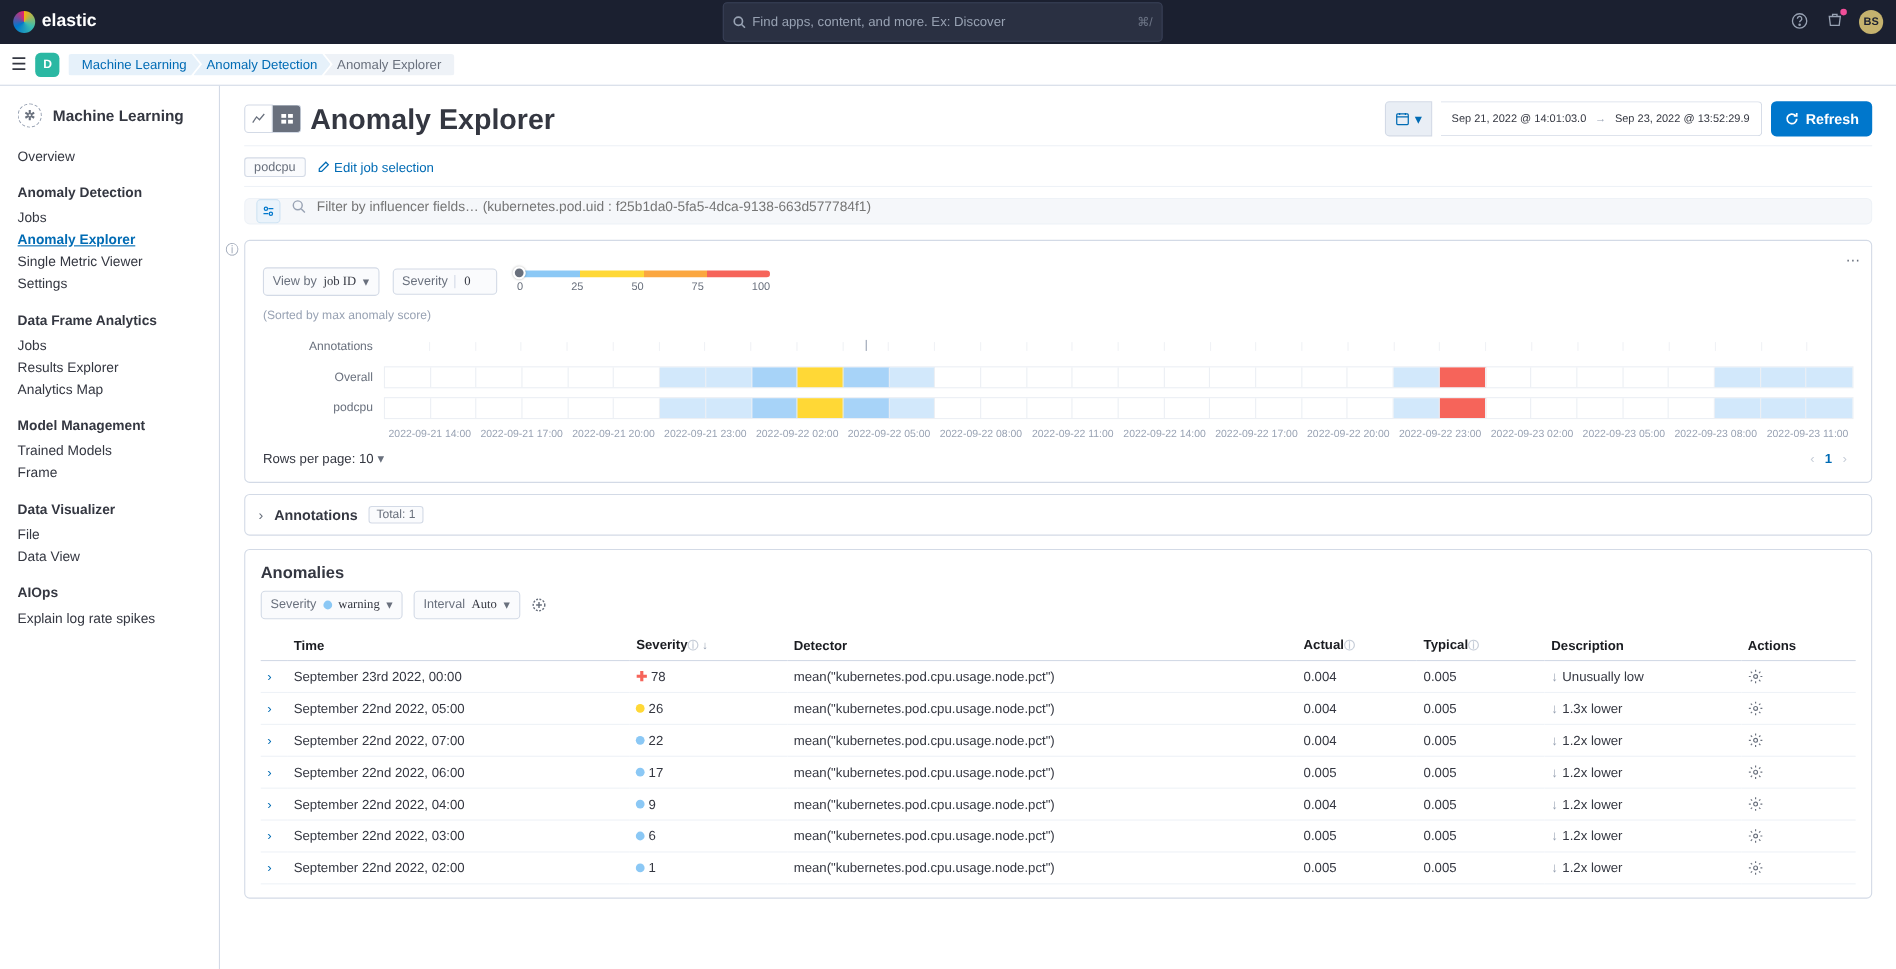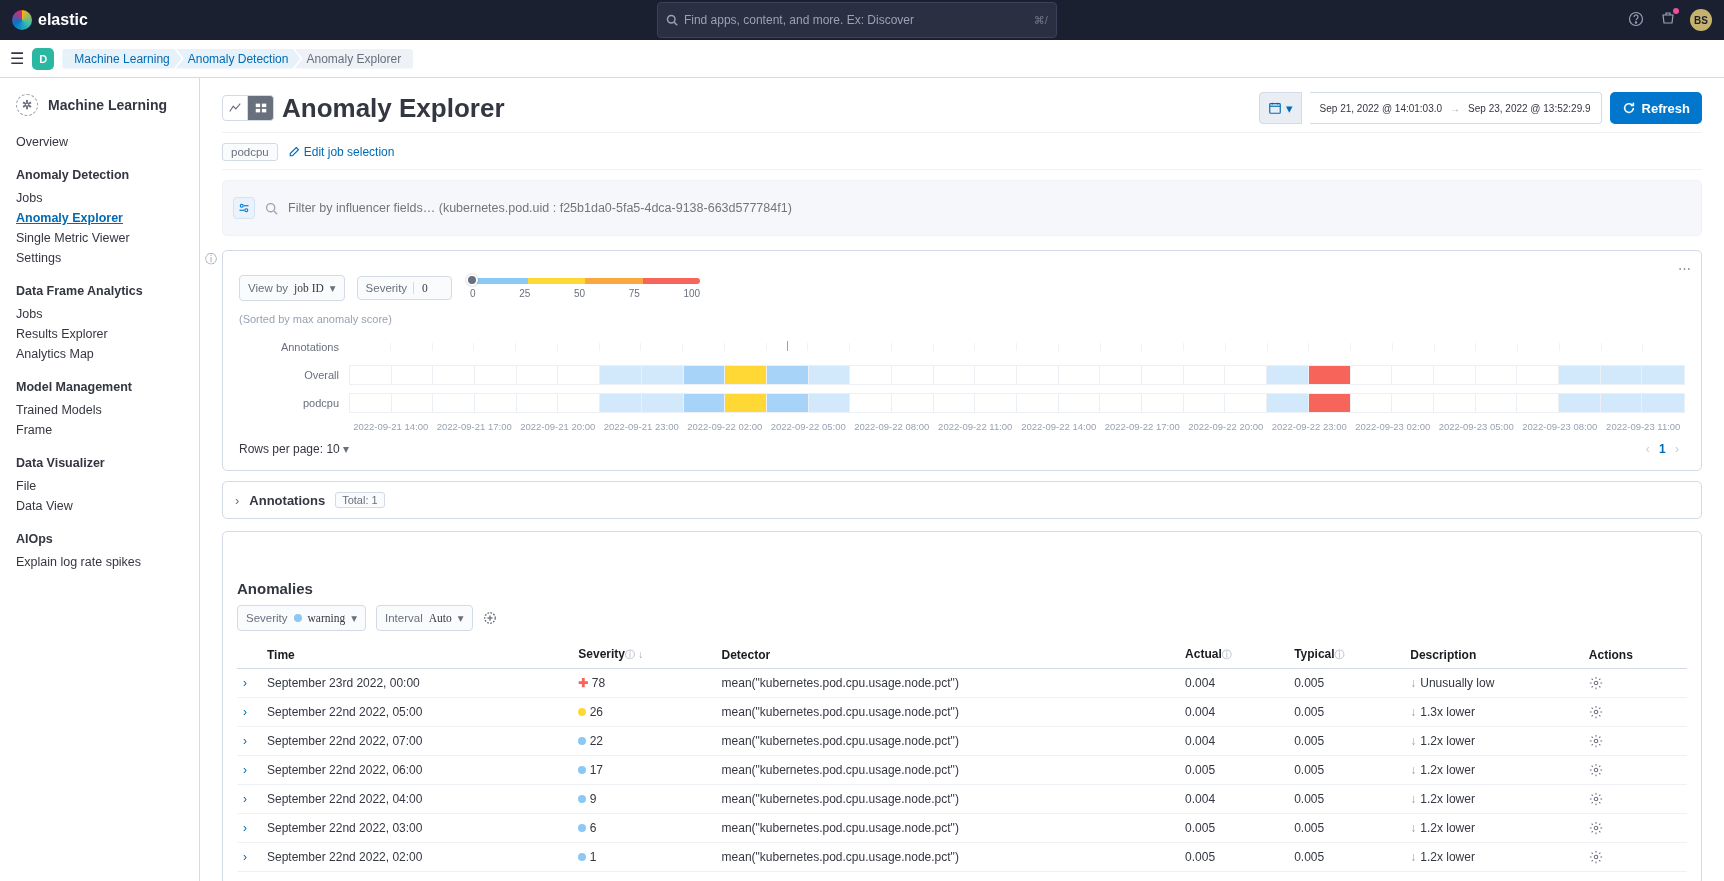--- a/index.html
+++ b/index.html
@@ -46,21 +46,21 @@
 .title-right{display:flex;align-items:center;gap:8px;}
 .dp-btn{border:1px solid #d3dae6;background:#e9eef5;border-radius:4px 0 0 4px;height:32px;padding:0 8px;display:flex;align-items:center;gap:4px;color:#006bb4;font-size:13px;}
 .superdate{border:1px solid #d3dae6;border-left:0;height:32px;display:flex;align-items:center;padding:0 10px;font-size:10px;color:#343741;border-radius:0 4px 4px 0;}
 .superdate .arrow{margin:0 8px;color:#98a2b3;}
 .refresh-btn{background:#07c;color:#fff;border:none;border-radius:5px;height:32px;padding:16px 12px;font-size:13px;font-weight:600;display:flex;align-items:center;gap:6px;}
 
 .jobrow{display:flex;align-items:center;gap:10px;padding:10px 0 8px;border-bottom:1px solid #eef2f7;}
 .pill{border:1px solid #d3dae6;background:#fafbfd;border-radius:3px;padding:2px 8px;font-size:11.5px;color:#69707d;}
 .link{color:#006bb4;font-size:12px;display:flex;align-items:center;gap:4px;}
 
-.filterbar{display:flex;align-items:center;gap:10px;background:#f5f7fa;border:1px solid #eef2f7;border-radius:5px;padding:16px 10px;margin-top:10px;}
+.filterbar{display:flex;align-items:flex-start;gap:10px;background:#f5f7fa;border:1px solid #eef2f7;border-radius:5px;padding:0 10px;margin-top:10px;}
 .filterbar .sqicon{width:22px;height:22px;border:1px solid #cfe3f3;border-radius:4px;background:#eaf3fb;display:flex;align-items:center;justify-content:center;color:#07c;font-size:12px;}
 .filterbar input{flex:1;border:none;background:transparent;font-size:12.5px;color:#69707d;outline:none;}
 
 .panel{border:1px solid #d3dae6;border-radius:5px;margin-top:14px;padding:14px 16px;position:relative;}
 .panel-info{position:absolute;left:-18px;top:0;color:#98a2b3;font-size:12px;}
 .panel-h{display:flex;align-items:center;gap:8px;font-weight:700;font-size:14px;}
 .panel-menu{position:absolute;right:10px;top:10px;color:#69707d;}
 .ctrl-row{display:flex;align-items:center;gap:12px;margin-top:10px;}
 .ctrl-box{border:1px solid #d3dae6;background:#fafbfd;border-radius:4px;padding:5px 8px;font-size:11.5px;color:#69707d;display:flex;align-items:center;gap:6px;}
 .ctrl-box .val{color:#343741;font-family:Liberation Serif, serif;}
@@ -87,21 +87,21 @@
 .timeaxis span{text-align:center;}
 .page-row{display:flex;justify-content:space-between;align-items:center;margin-top:10px;font-size:12px;color:#343741;}
 .page-row .pg{color:#006bb4;font-weight:700;}
 .page-row .arrow{color:#c5ccd7;margin:0 6px;}
 
 .annot{margin-top:10px;border:1px solid #d3dae6;border-radius:5px;padding:10px 12px;display:flex;align-items:center;gap:10px;font-size:13px;}
 .annot .chev{color:#69707d;}
 .count-pill{border:1px solid #d3dae6;border-radius:3px;background:#fafbfd;font-size:11px;padding:1px 6px;color:#69707d;}
 
 .anoms{margin-top:12px;border:1px solid #d3dae6;border-radius:5px;padding:12px 14px;}
-.anoms h3{font-size:15px;font-weight:700;margin-bottom:8px;margin-top:36px;}
+.anoms h3{font-size:15px;font-weight:700;margin-bottom:8px;}
 .ctrl-row2{display:flex;align-items:center;gap:10px;}
 .dot{width:8px;height:8px;border-radius:50%;display:inline-block;}
 .dot.bl{background:#8bc8f5;}
 .table{width:100%;margin-top:10px;border-collapse:collapse;}
 .table th{text-align:left;font-size:12px;font-weight:600;border-bottom:1px solid #d3dae6;padding:6px 6px;color:#1a1c21;}
 .table td{font-size:12px;border-bottom:1px solid #eef2f7;padding:7px 6px;vertical-align:middle;}
 .exp{color:#006bb4;}
 .sev-plus{color:#f6645a;font-weight:900;}
 .sev-dot-y{width:8px;height:8px;border-radius:50%;background:#ffd836;display:inline-block;}
 .sev-dot-b{width:8px;height:8px;border-radius:50%;background:#8bc8f5;display:inline-block;}

